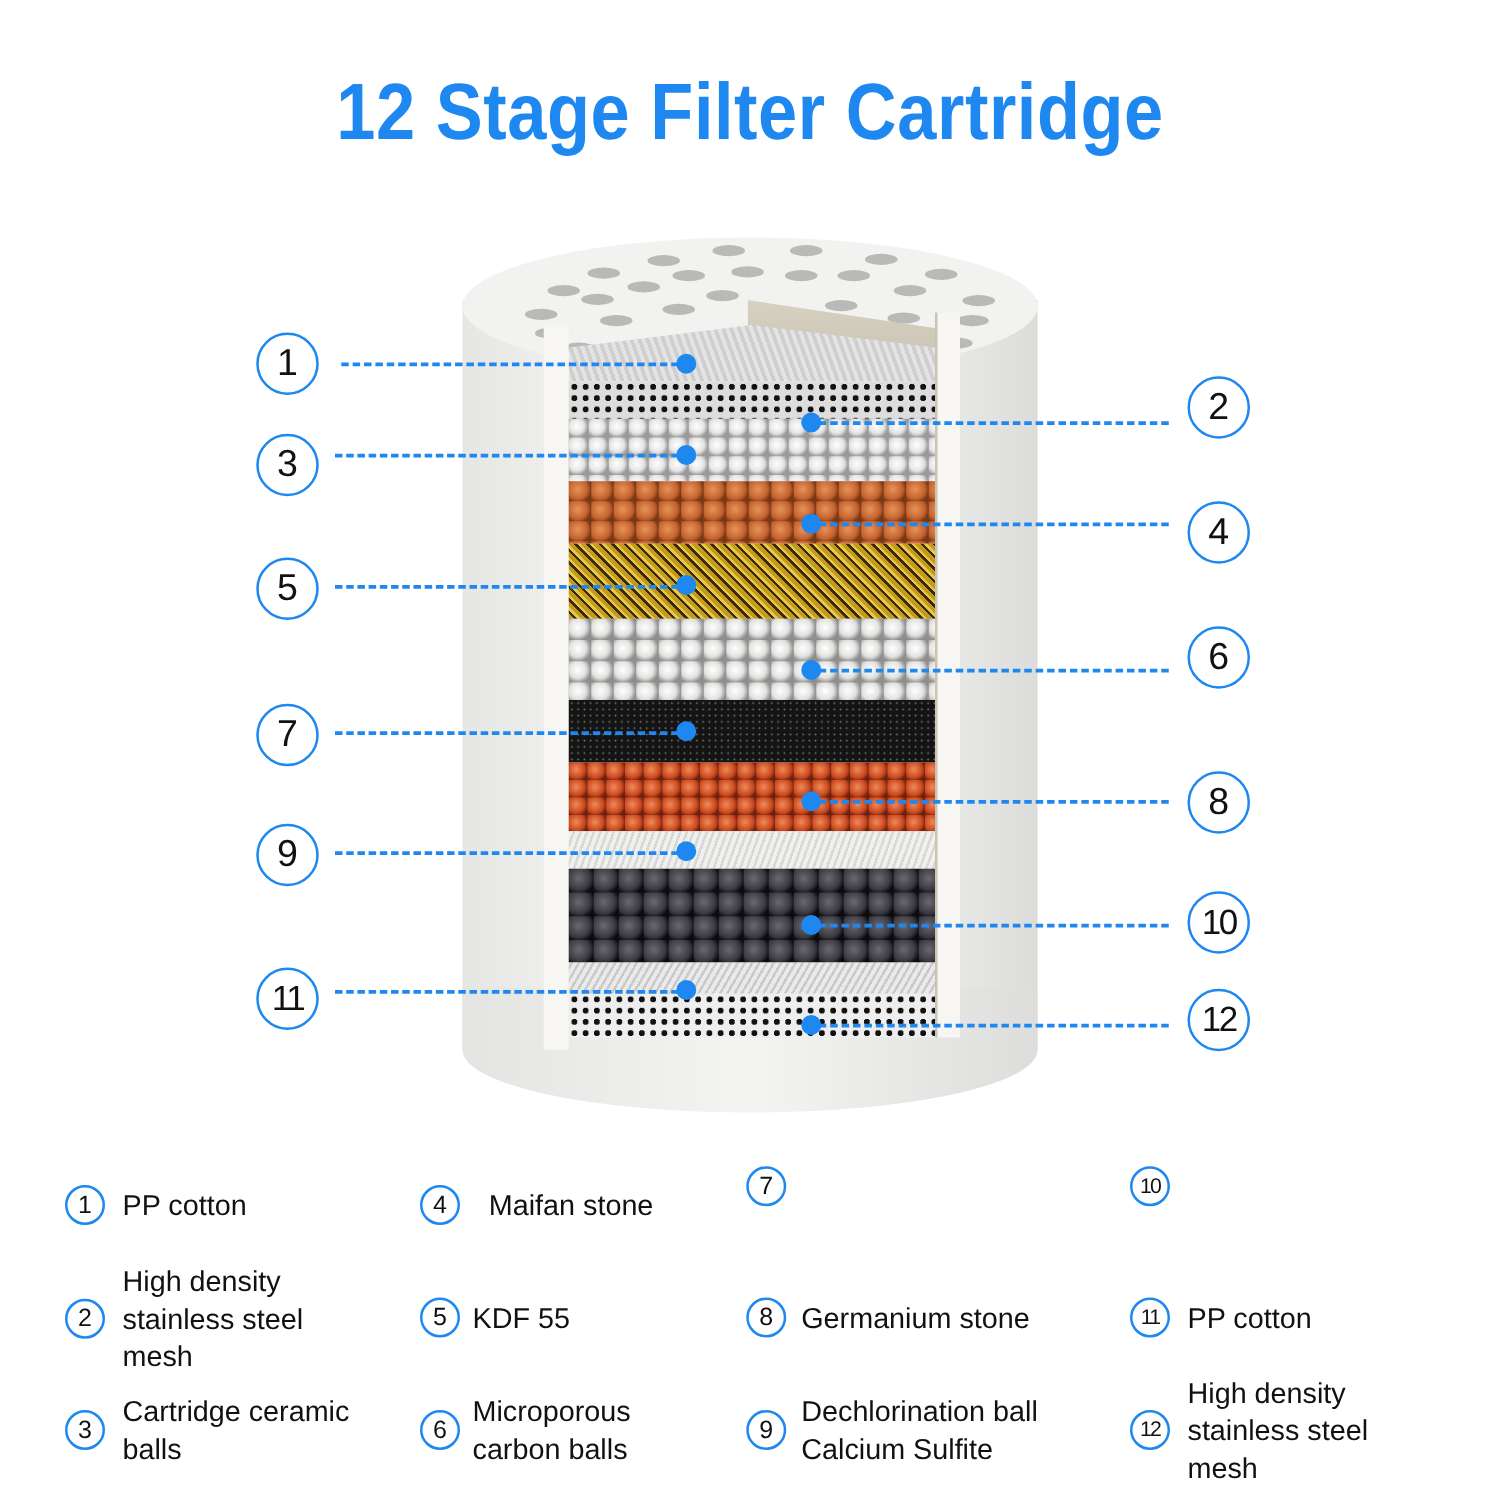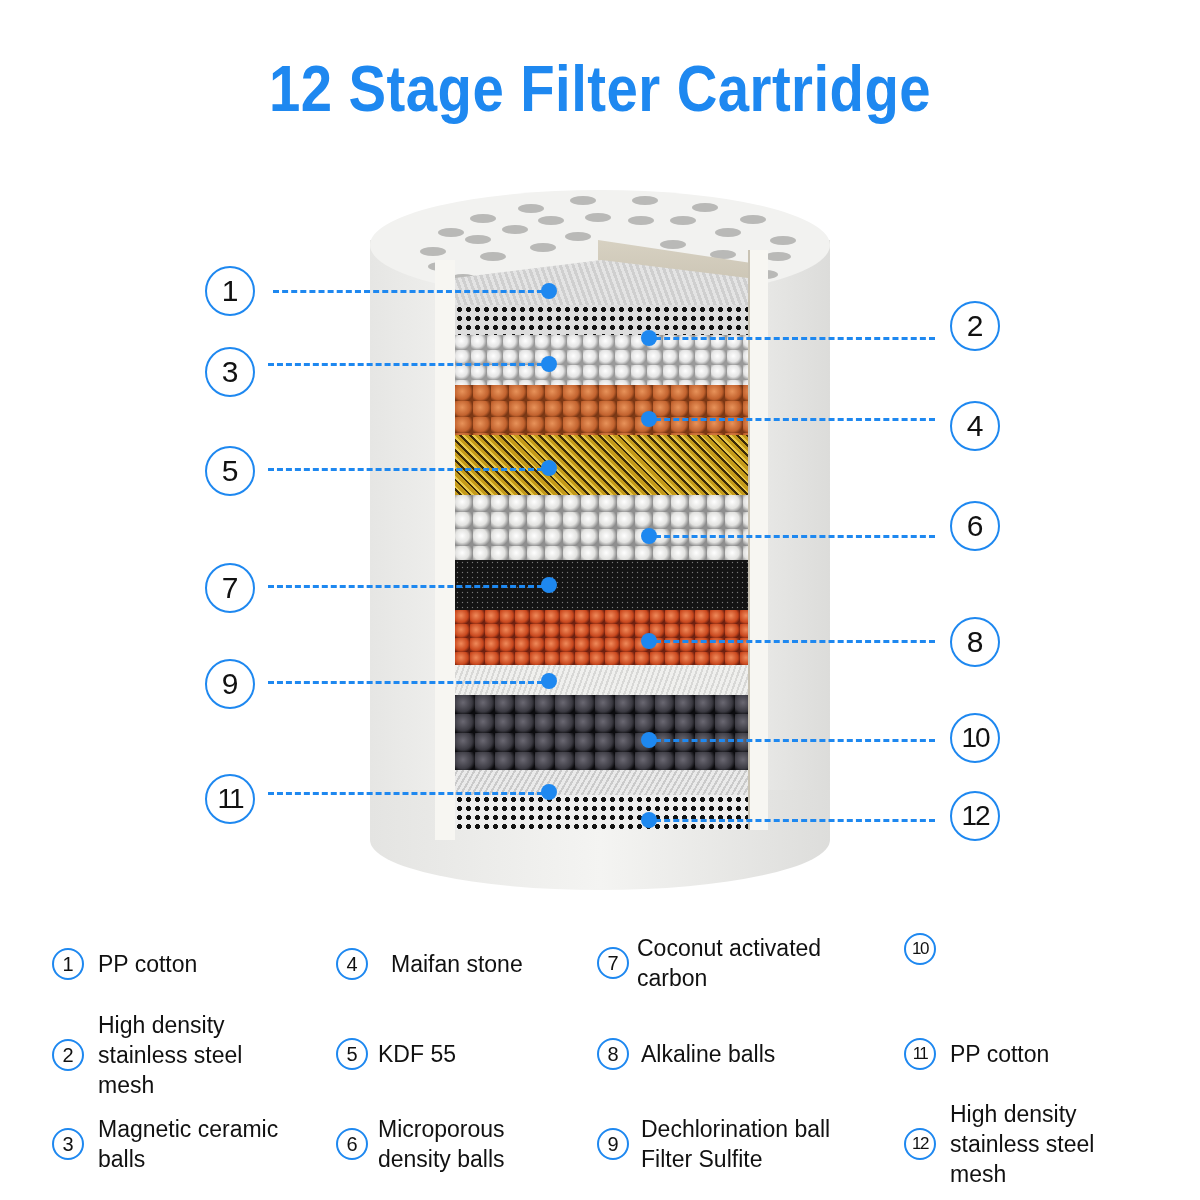--- a/index.html
+++ b/index.html
@@ -155,47 +155,46 @@
   <div class="legend-item" style="left:52px;top:948px">
     <div class="lnum">1</div>
     <div class="ltext" style="margin-left:14px">PP cotton</div>
   </div>
   <div class="legend-item" style="left:52px;top:1010px">
     <div class="lnum">2</div>
     <div class="ltext" style="width:200px;margin-left:14px">High density stainless steel mesh</div>
   </div>
   <div class="legend-item" style="left:52px;top:1114px">
     <div class="lnum">3</div>
-    <div class="ltext" style="width:210px;margin-left:14px">Magnetic ceramic balls</div>
+    <div class="ltext" style="width:210px;margin-left:14px">Cartridge ceramic balls</div>
   </div>
 
   <div class="legend-item" style="left:336px;top:948px">
     <div class="lnum">4</div>
     <div class="ltext" style="margin-left:23px">Maifan stone</div>
   </div>
   <div class="legend-item" style="left:336px;top:1038px">
     <div class="lnum">5</div>
     <div class="ltext" style="margin-left:10px">KDF 55</div>
   </div>
   <div class="legend-item" style="left:336px;top:1114px">
     <div class="lnum">6</div>
-    <div class="ltext" style="width:180px;margin-left:10px">Microporous density balls</div>
+    <div class="ltext" style="width:180px;margin-left:10px">Microporous carbon balls</div>
   </div>
 
   <div class="legend-item" style="left:597px;top:933px">
     <div class="lnum">7</div>
-    <div class="ltext" style="width:220px;margin-left:8px">Coconut activated carbon</div>
   </div>
   <div class="legend-item" style="left:597px;top:1038px">
     <div class="lnum">8</div>
-    <div class="ltext" style="margin-left:12px">Alkaline balls</div>
+    <div class="ltext" style="margin-left:12px">Germanium stone</div>
   </div>
   <div class="legend-item" style="left:597px;top:1114px">
     <div class="lnum">9</div>
-    <div class="ltext" style="width:240px;margin-left:12px">Dechlorination ball Filter Sulfite</div>
+    <div class="ltext" style="width:240px;margin-left:12px">Dechlorination ball Calcium Sulfite</div>
   </div>
 
   <div class="legend-item" style="left:904px;top:933px">
     <div class="lnum two">10</div>
   </div>
   <div class="legend-item" style="left:904px;top:1038px">
     <div class="lnum two">11</div>
     <div class="ltext" style="margin-left:14px">PP cotton</div>
   </div>
   <div class="legend-item" style="left:904px;top:1099px">

